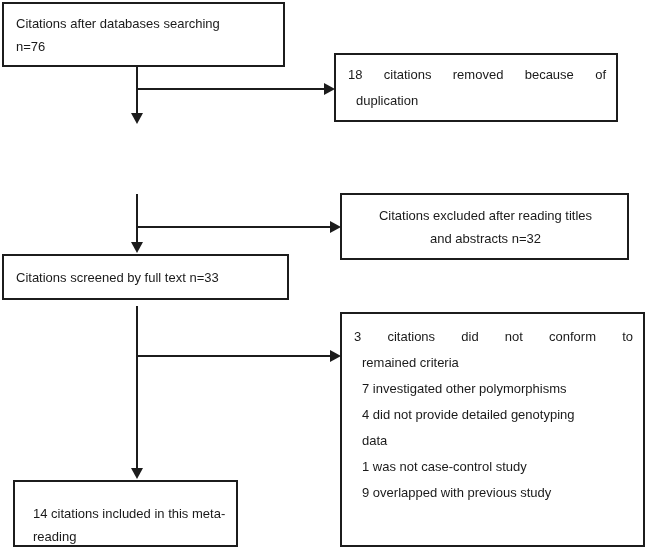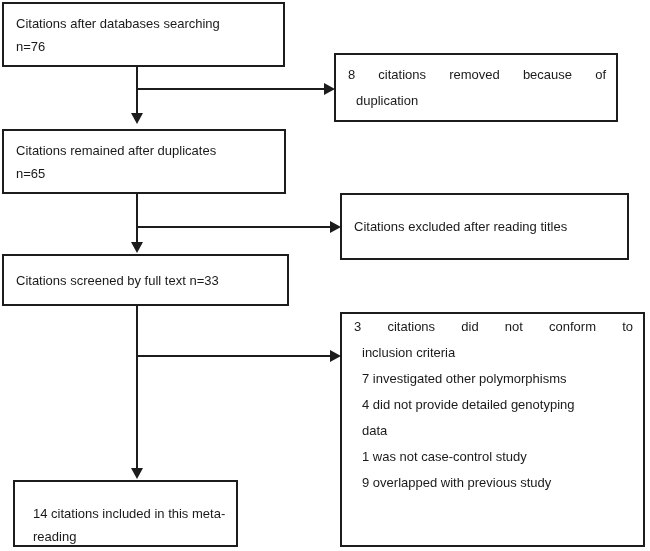--- a/index.html
+++ b/index.html
@@ -47,27 +47,27 @@
     padding-right: 10px;
   }
 
   
   #box-search     { left: 2px;   top: 2px;   width: 283px; height: 65px; }
   
   #box-duplicates { left: 334px; top: 53px;  width: 284px; height: 69px; }
   
   #box-remained   { left: 2px;   top: 129px; width: 284px; height: 65px; }
   
-  #box-excluded-titles { left: 340px; top: 193px; width: 289px; height: 67px; }
+  #box-excluded-titles { left: 340px; top: 193px; width: 289px; height: 67px; text-align: center; }
   
-  #box-fulltext   { left: 2px;   top: 254px; width: 287px; height: 52px; }
+  #box-fulltext   { left: 2px;   top: 254px; width: 287px; height: 46px; }
   
   #box-reasons    { left: 340px; top: 312px; width: 305px; height: 235px;
                     justify-content: flex-start; }
-  #box-reasons .box-inner { }
+  #box-reasons .box-inner { padding-top: 10px; }
   
   #box-included   { left: 13px;  top: 480px; width: 225px; height: 67px; }
   #box-included .box-inner { padding-left: 18px; margin-top: 23px; }
 
   
   .vline {
     position: absolute;
     width: 2px;
     background: #1c1c1c;
   }
@@ -119,48 +119,43 @@
 
   <div class="box" id="box-search">
     <div class="box-inner">
       <div class="line">Citations after databases searching</div>
       <div class="line">n=76</div>
     </div>
   </div>
 
   <div class="box justify" id="box-duplicates">
     <div class="box-inner">
-      <div class="line">8 citations removed because of</div>
+      <div class="line">18 citations removed because of</div>
       <div class="line last">duplication</div>
     </div>
   </div>
 
-  <div class="box" id="box-remained">
-    <div class="box-inner">
-      <div class="line">Citations remained after duplicates</div>
-      <div class="line">n=65</div>
-    </div>
-  </div>
 
   <div class="box" id="box-excluded-titles">
     <div class="box-inner">
       <div class="line">Citations excluded after reading titles</div>
+      <div class="line">and abstracts n=32</div>
     </div>
   </div>
 
   <div class="box" id="box-fulltext">
     <div class="box-inner">
       <div class="line">Citations screened by full text n=33</div>
     </div>
   </div>
 
   <div class="box justify" id="box-reasons">
     <div class="box-inner">
       <div class="line">3 citations did not conform to</div>
-      <div class="line last">inclusion criteria</div>
+      <div class="line last">remained criteria</div>
       <div class="line last">7 investigated other polymorphisms</div>
       <div class="line last">4 did not provide detailed genotyping</div>
       <div class="line last">data</div>
       <div class="line last">1 was not case-control study</div>
       <div class="line last">9 overlapped with previous study</div>
     </div>
   </div>
 
   <div class="box" id="box-included">
     <div class="box-inner">

